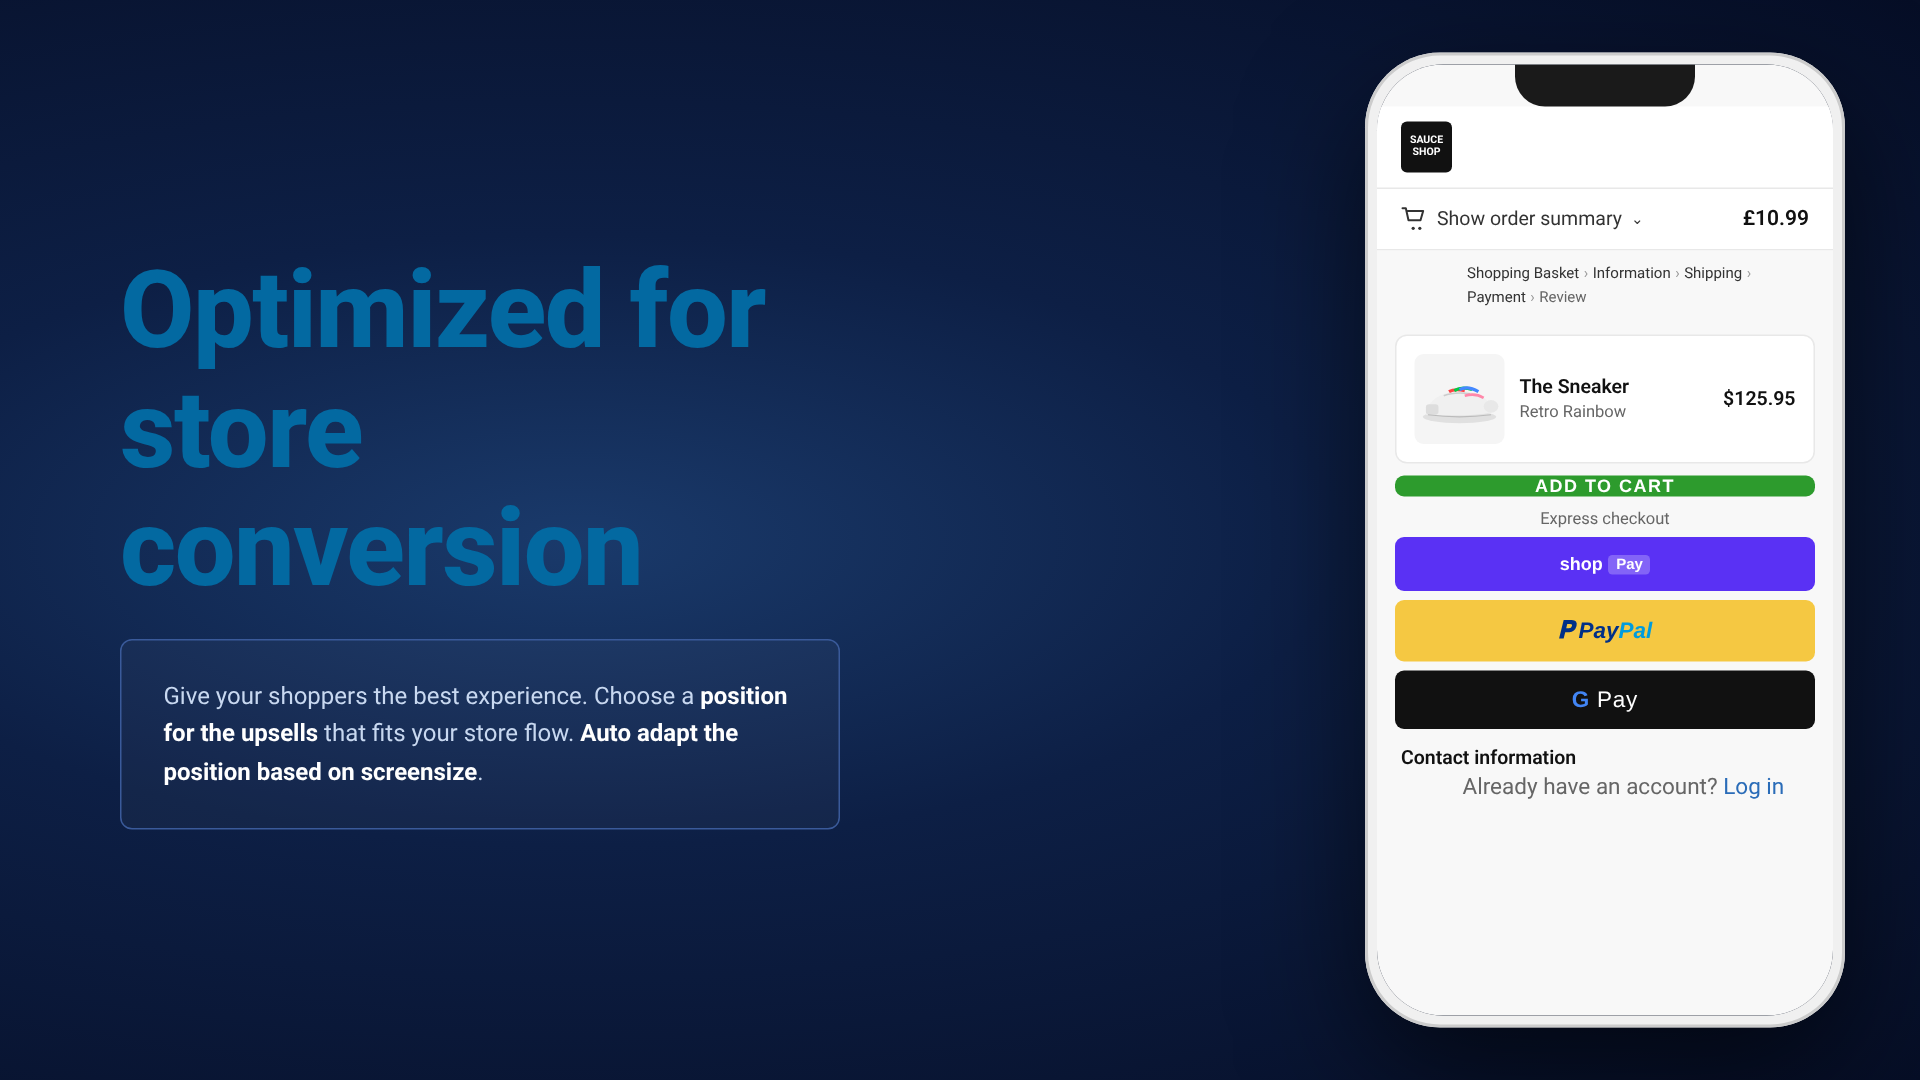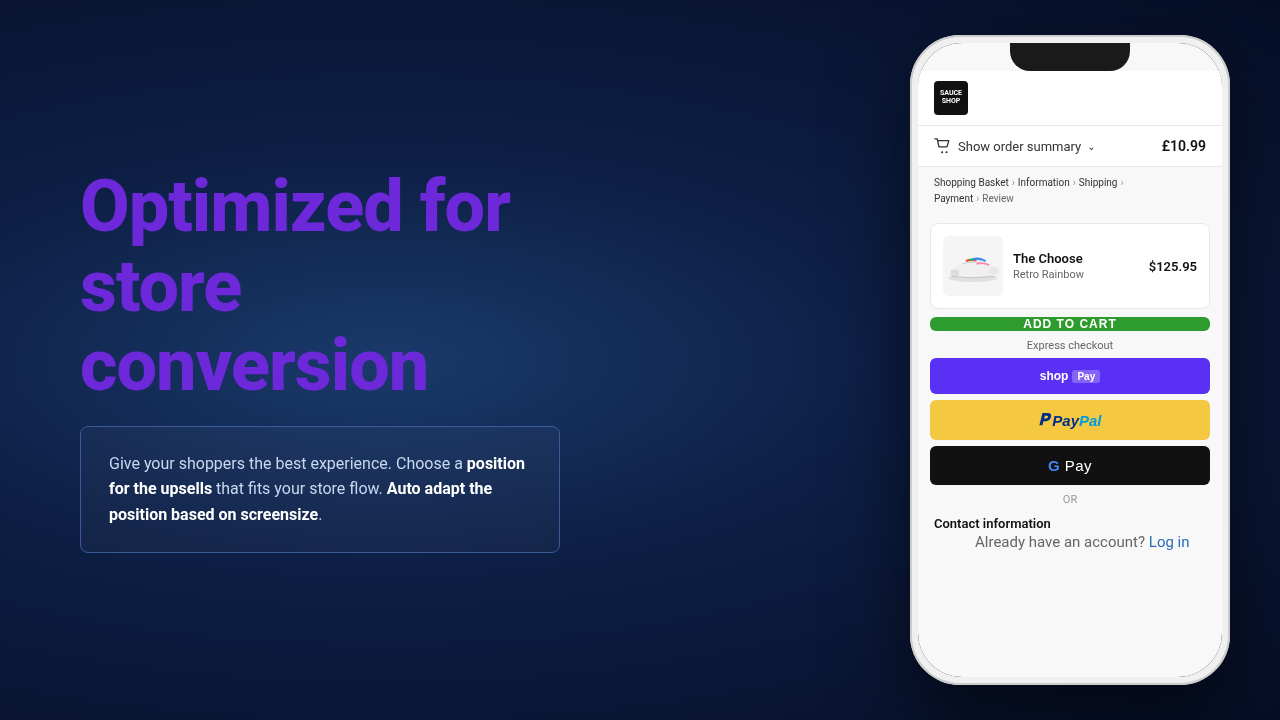--- a/index.html
+++ b/index.html
@@ -21,21 +21,21 @@
       padding: 60px 60px 60px 80px;
       display: flex;
       flex-direction: column;
       justify-content: center;
       height: 100%;
     }
 
     .headline {
       font-size: 72px;
       font-weight: 800;
-      color: #6d28d9;
+      color: #0369a1;
       line-height: 1.1;
       margin-bottom: 21px;
       letter-spacing: -1px;
     }
 
     .description-box {
       border: 1.5px solid #3a5a9a;
       border-radius: 8px;
       padding: 24px 28px;
       max-width: 480px;
@@ -182,20 +182,21 @@
       font-size: 10px;
       color: #666;
       line-height: 1.6;
     }
 
     .breadcrumb-row {
       display: flex;
       align-items: center;
       gap: 3px;
       flex-wrap: wrap;
+      margin-left: 44px;
     }
 
     .breadcrumb span.active {
       color: #333;
     }
 
     .breadcrumb span.separator {
       color: #999;
     }
 
@@ -438,21 +439,21 @@
                 <ellipse cx="70" cy="32" rx="7" ry="6" fill="#e8e8e8"></ellipse>
 
                 <rect x="8" y="30" width="12" height="10" rx="3" fill="#ddd"></rect>
 
                 <path d="M45 22 Q55 19 63 24" stroke="#ff88aa" stroke-width="2.5" fill="none"></path>
 
                 <path d="M10 40 Q40 44 70 40" stroke="#bbb" stroke-width="1" fill="none"></path>
               </svg>
             </div>
             <div class="product-info">
-              <div class="product-name">The Choose</div>
+              <div class="product-name">The Sneaker</div>
               <div class="product-variant">Retro Rainbow</div>
             </div>
             <div class="product-price">$125.95</div>
           </div>
 
           <button class="add-to-cart-btn">ADD TO CART</button>
 
           <div class="express-checkout-label">Express checkout</div>
 
           <button class="pay-btn shop-pay-btn">
@@ -468,21 +469,20 @@
             <span style="color:#009cde; font-size:15px; font-weight:700; font-style:italic;">Pal</span>
           </button>
 
           <button class="pay-btn gpay-btn">
             <span style="color:#fff; font-size:15px; font-weight:400; letter-spacing:0.5px;">
               <span style="color:#4285f4; font-weight:600;">G</span>
               <span style="color:#fff;"> Pay</span>
             </span>
           </button>
 
-          <div class="or-divider">OR</div>
 
           <div class="contact-info">
             <div class="contact-title">Contact information</div>
             <div class="contact-sub">
               <span>Already have an account?</span>
               <a href="#">Log in</a>
             </div>
           </div>
 
         </div>

